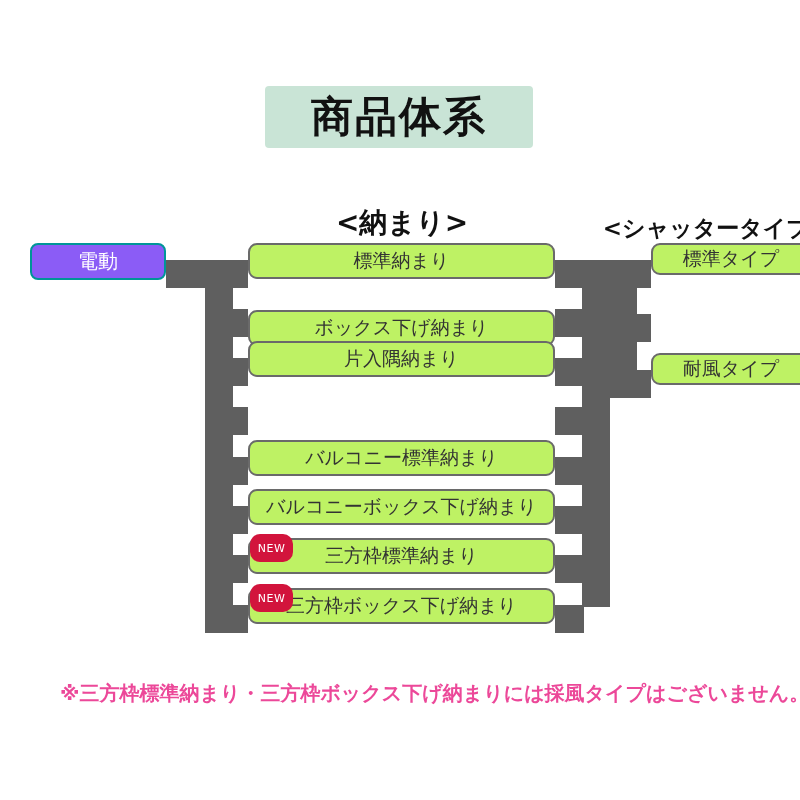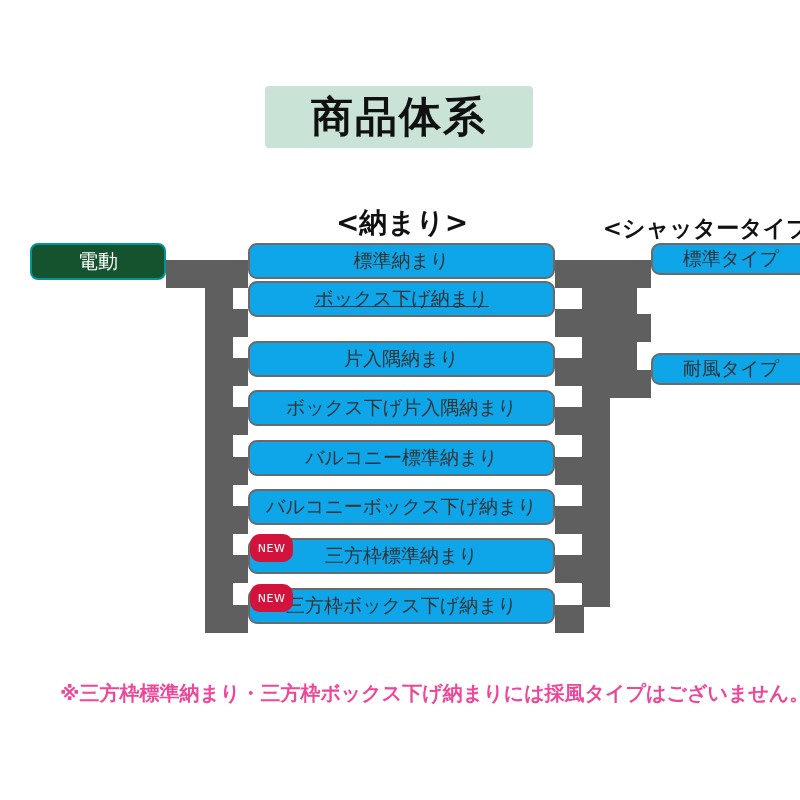--- a/index.html
+++ b/index.html
@@ -26,25 +26,25 @@
     transform: translateX(-50%);
   }
   .col-header.mid { left: 384px; top: 172px; font-size: 28px; }
   .col-header.right { left: 698px; top: 181px; font-size: 23px; }
 
   .drive-btn {
     position: absolute; left: 12px; width: 136px; height: 37px;
     border-radius: 8px; display: flex; align-items: center; justify-content: center;
     color: #ffffff; font-size: 20px; z-index: 3;
   }
-  .drive-btn.electric { top: 225px; background: #14532d; border: 2px solid #009598; }
+  .drive-btn.electric { top: 225px; background: #8b5cf6; border: 2px solid #009598; }
   .drive-btn.manual { top: 389px; background: #9aa1a8; border: 2px solid #7f868d; }
 
   .node-box {
-    position: absolute; background: #0ea5e9;
+    position: absolute; background: #bef264;
     border: 2px solid #6a6a6a; border-radius: 9px;
     display: flex; align-items: center; justify-content: center;
     font-size: 19px; color: #333; z-index: 2; white-space: nowrap;
   }
   .mid-box { left: 230px; width: 307px; height: 36px; }
   .right-box { left: 633px; width: 160px; height: 28px; }
 
   .new-badge {
     position: absolute; left: -1px; top: -7px; width: 43px; height: 19px;
     background: #d2143c; border-radius: 10px; z-index: 4;
@@ -96,28 +96,25 @@
 
   <div class="line v" style="left:564px; top:242px; height:347px;"></div>
   <div class="line h" style="left:564px; top:242px; width:69px;"></div>
   <div class="line v" style="left:591px; top:242px; height:112px;"></div>
   <div class="line h" style="left:591px; top:296px; width:42px;"></div>
   <div class="line h" style="left:591px; top:352px; width:42px;"></div>
 
   <div class="node-box mid-box" style="top:225px;">
     <span>標準納まり</span>
   </div>
-  <div class="node-box mid-box" style="top:263px;text-decoration:underline;">
+  <div class="node-box mid-box" style="top:292px;">
     <span>ボックス下げ納まり</span>
   </div>
   <div class="node-box mid-box" style="top:323px;">
     <span>片入隅納まり</span>
-  </div>
-  <div class="node-box mid-box" style="top:372px;">
-    <span>ボックス下げ片入隅納まり</span>
   </div>
   <div class="node-box mid-box" style="top:422px;">
     <span>バルコニー標準納まり</span>
   </div>
   <div class="node-box mid-box" style="top:471px;">
     <span>バルコニーボックス下げ納まり</span>
   </div>
   <div class="node-box mid-box" style="top:520px;">
     <span class="new-badge">NEW</span>
     <span>三方枠標準納まり</span>

